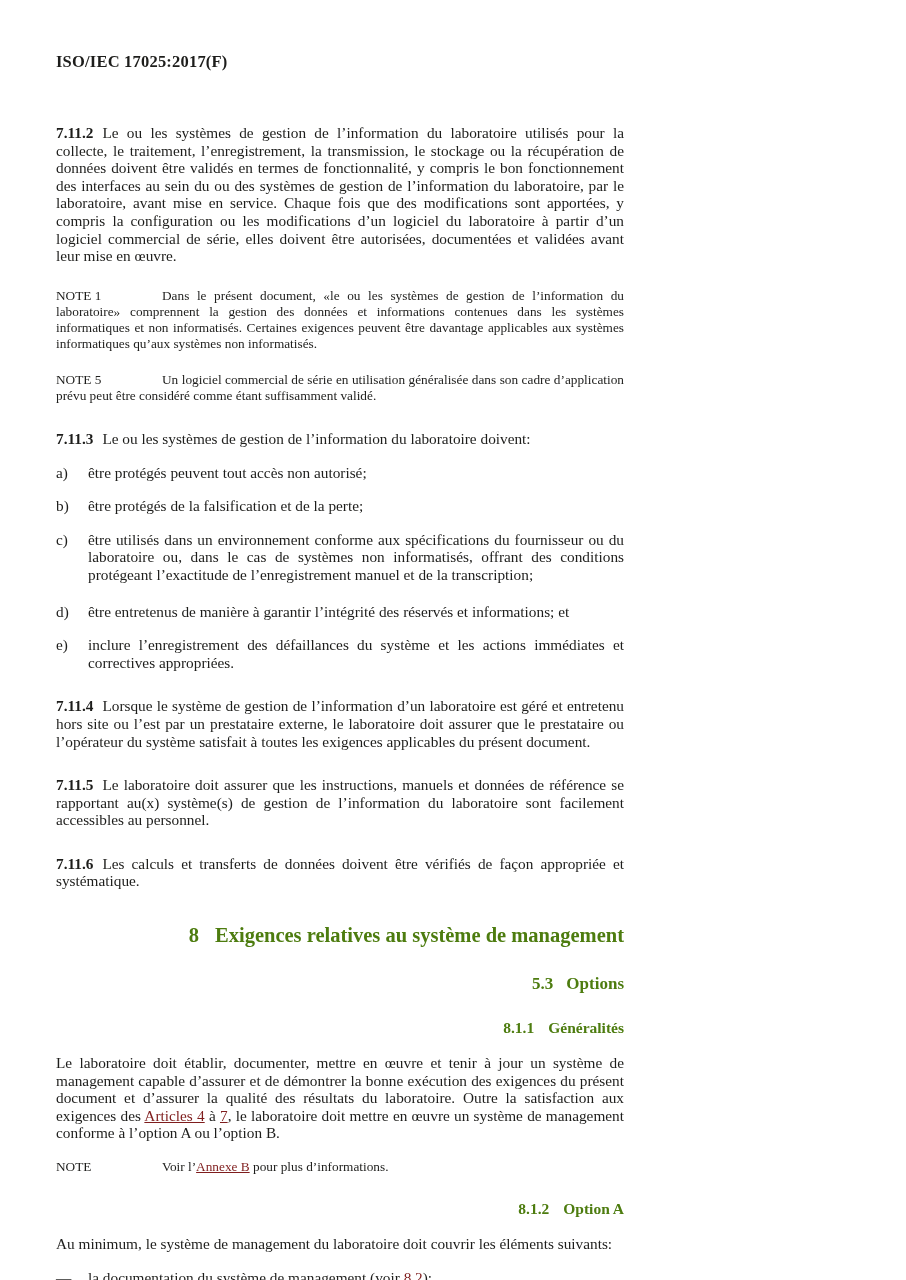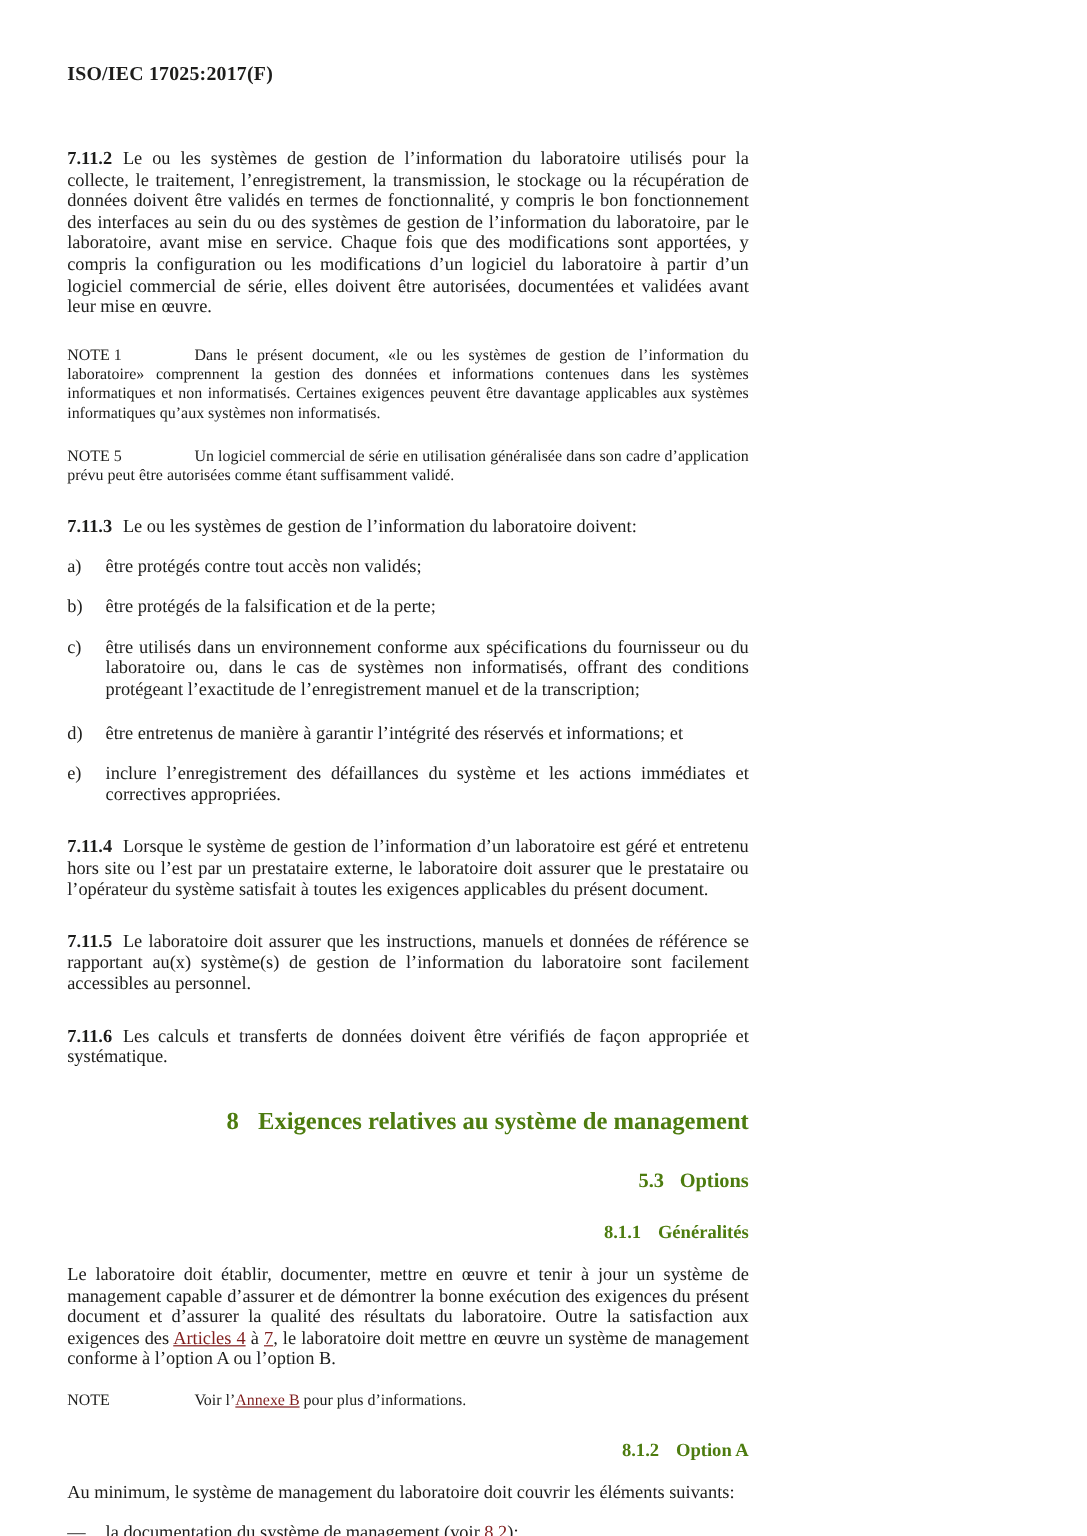--- a/index.html
+++ b/index.html
@@ -66,25 +66,25 @@
 <body>
 
 <div class="page">
 
   <div class="doc-header">ISO/IEC 17025:2017(F)</div>
 
   <p class="body-text"><b class="clause-num">7.11.2</b><span>Le ou les systèmes de gestion de l’information du laboratoire utilisés pour la collecte, le traitement, l’enregistrement, la transmission, le stockage ou la récupération de données doivent être validés en termes de fonctionnalité, y compris le bon fonctionnement des interfaces au sein du ou des systèmes de gestion de l’information du laboratoire, par le laboratoire, avant mise en service. Chaque fois que des modifications sont apportées, y compris la configuration ou les modifications d’un logiciel du laboratoire à partir d’un logiciel commercial de série, elles doivent être autorisées, documentées et validées avant leur mise en œuvre.</span></p>
 
   <p class="note mt-note1"><span class="note-label">NOTE 1</span><span>Dans le présent document, «le ou les systèmes de gestion de l’information du laboratoire» comprennent la gestion des données et informations contenues dans les systèmes informatiques et non informatisés. Certaines exigences peuvent être davantage applicables aux systèmes informatiques qu’aux systèmes non informatisés.</span></p>
 
-  <p class="note mt-note2"><span class="note-label">NOTE 5</span><span>Un logiciel commercial de série en utilisation généralisée dans son cadre d’application prévu peut être autorisées comme étant suffisamment validé.</span></p>
+  <p class="note mt-note2"><span class="note-label">NOTE 5</span><span>Un logiciel commercial de série en utilisation généralisée dans son cadre d’application prévu peut être considéré comme étant suffisamment validé.</span></p>
 
   <p class="body-text mt-clause"><b class="clause-num">7.11.3</b><span>Le ou les systèmes de gestion de l’information du laboratoire doivent:</span></p>
 
-  <div class="body-text li mt-li"><span class="li-marker">a)</span><span>être protégés contre tout accès non validés;</span></div>
+  <div class="body-text li mt-li"><span class="li-marker">a)</span><span>être protégés peuvent tout accès non autorisé;</span></div>
 
   <div class="body-text li mt-li"><span class="li-marker">b)</span><span>être protégés de la falsification et de la perte;</span></div>
 
   <div class="body-text li mt-li"><span class="li-marker">c)</span><span>être utilisés dans un environnement conforme aux spécifications du fournisseur ou du laboratoire ou, dans le cas de systèmes non informatisés, offrant des conditions protégeant l’exactitude de l’enregistrement manuel et de la transcription;</span></div>
 
   <div class="body-text li mt-li-lg"><span class="li-marker">d)</span><span>être entretenus de manière à garantir l’intégrité des réservés et informations; et</span></div>
 
   <div class="body-text li mt-li"><span class="li-marker">e)</span><span>inclure l’enregistrement des défaillances du système et les actions immédiates et correctives appropriées.</span></div>
 
   <p class="body-text mt-clause"><b class="clause-num">7.11.4</b><span>Lorsque le système de gestion de l’information d’un laboratoire est géré et entretenu hors site ou l’est par un prestataire externe, le laboratoire doit assurer que le prestataire ou l’opérateur du système satisfait à toutes les exigences applicables du présent document.</span></p>

